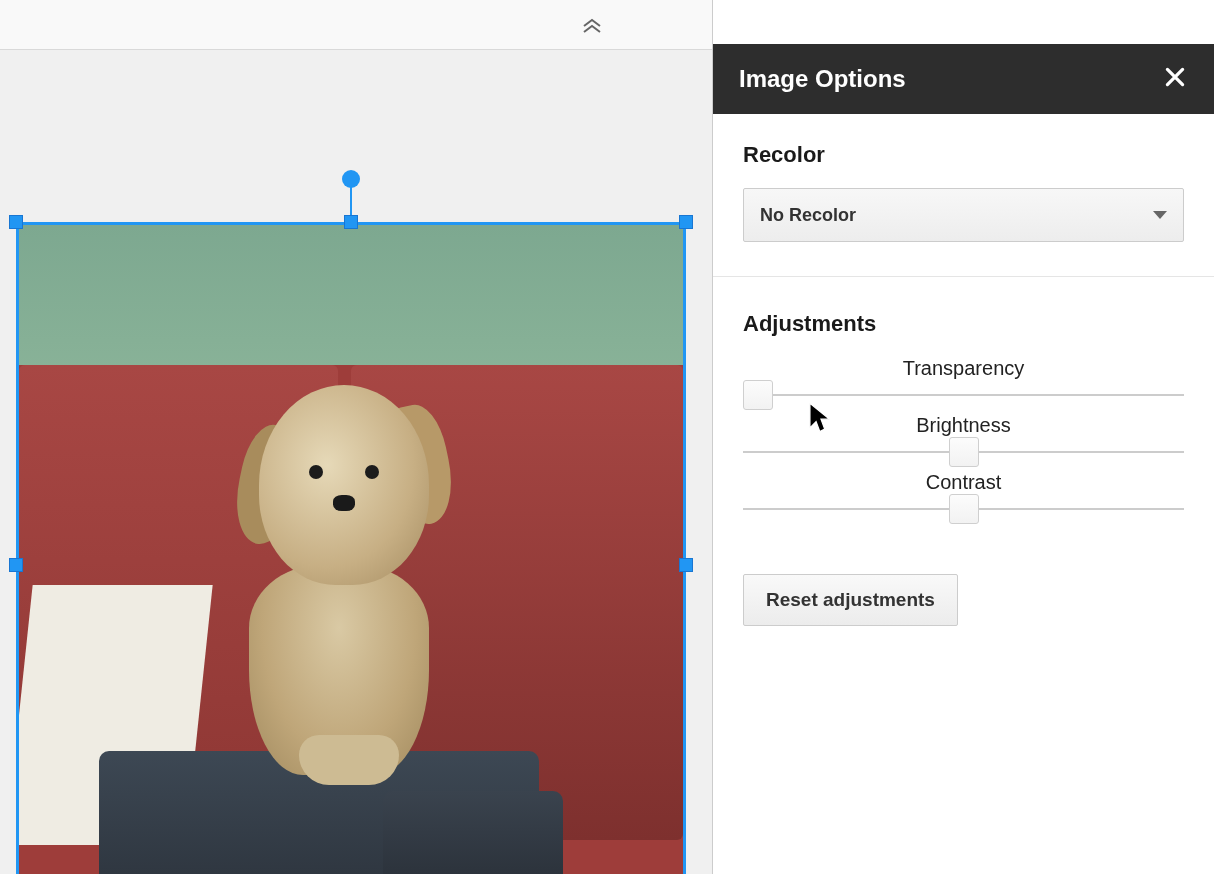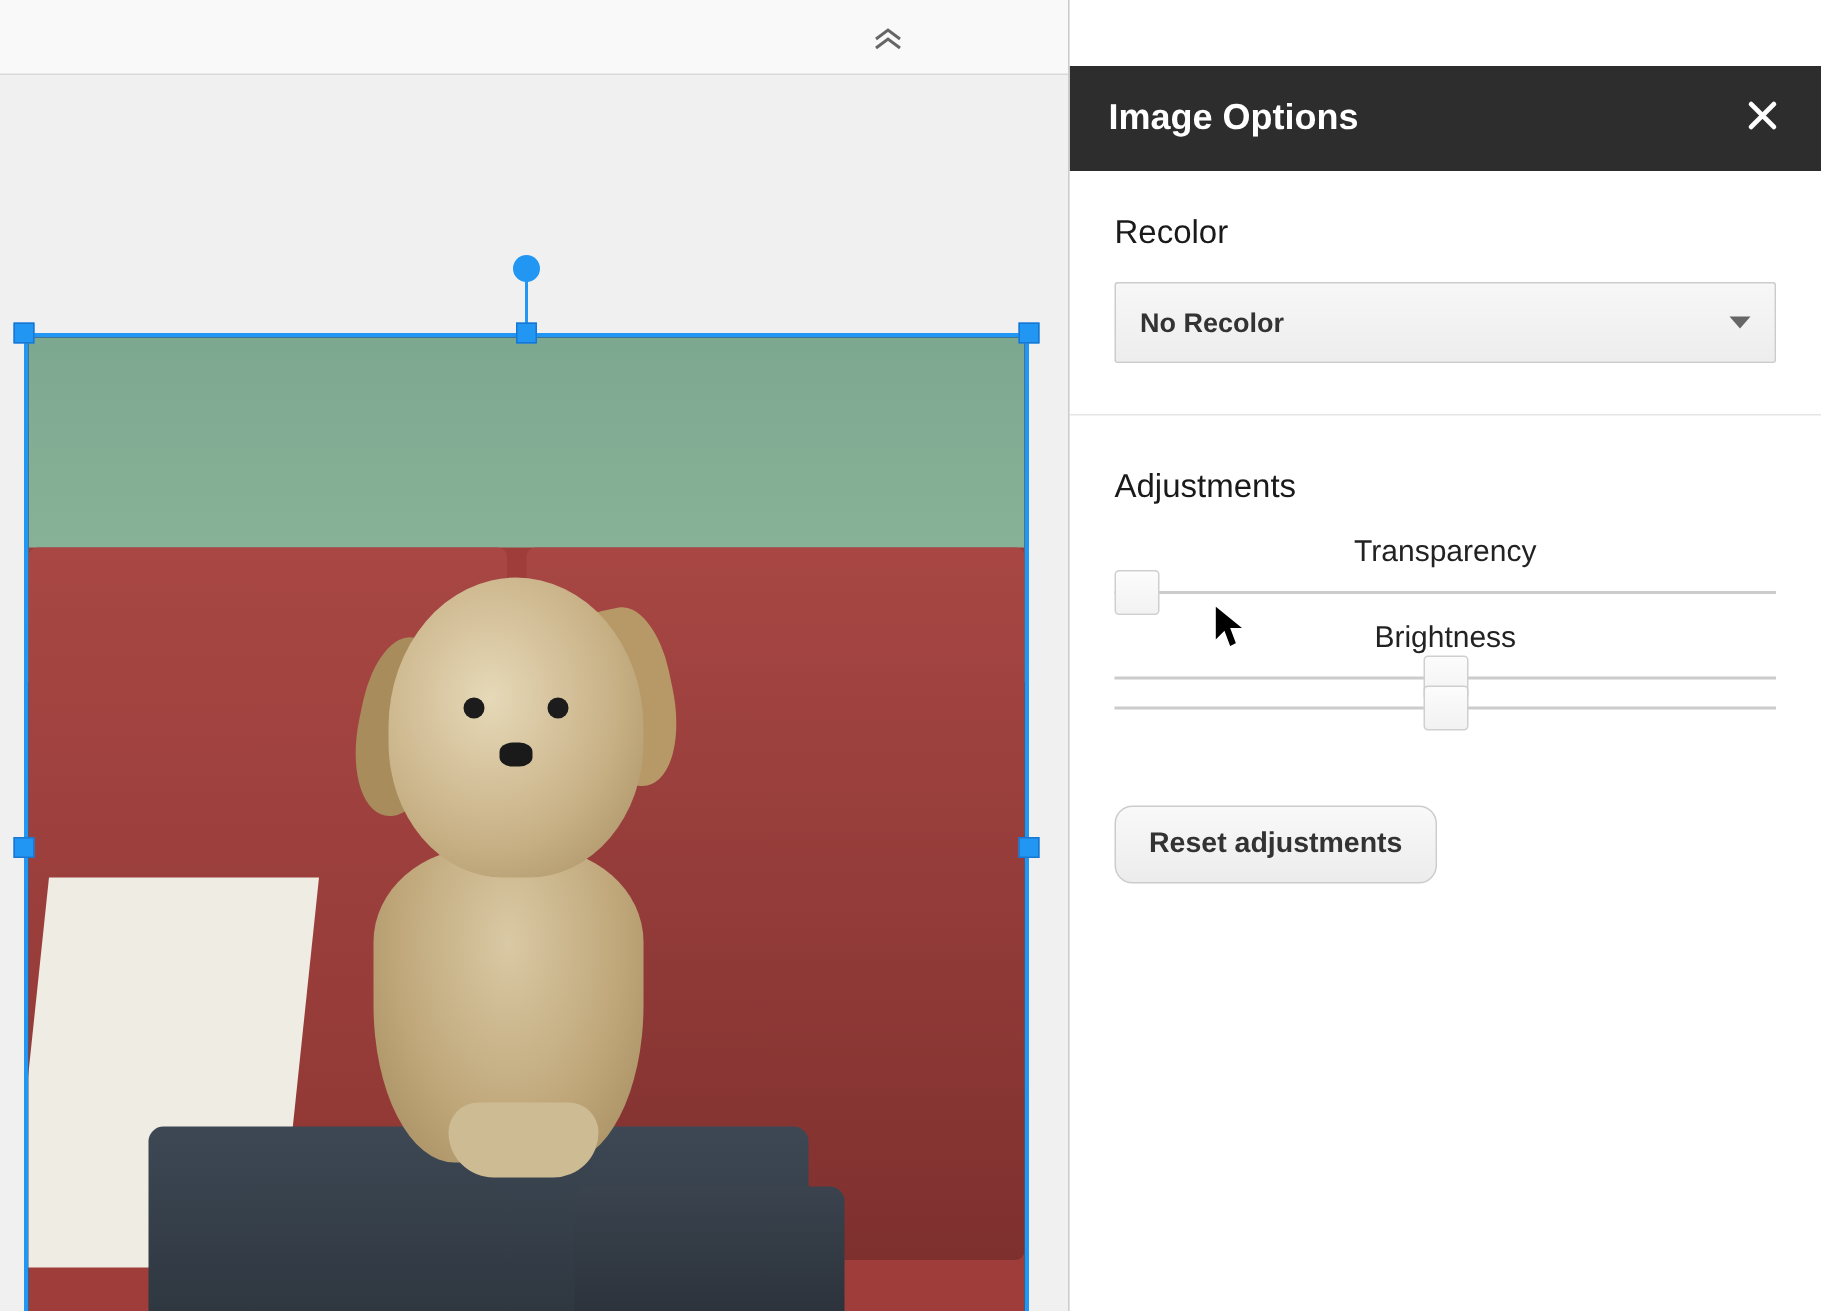--- a/index.html
+++ b/index.html
@@ -42,28 +42,28 @@
   .rot-handle { position: absolute; top: -52px; left: calc(50% - 9px); width: 18px; height: 18px; background: #2196f3; border-radius: 50%; }
 
   .cursor { position: absolute; left: 808px; top: 402px; width: 0; height: 0; z-index: 20; pointer-events: none; }
 
   
   .panel { width: 501px; height: 874px; display: flex; flex-direction: column; background: #fff; margin-top: 44px; }
   .panel-header { background: #2d2d2d; color: #fff; height: 70px; display: flex; align-items: center; justify-content: space-between; padding: 0 26px; }
   .panel-header-title { font-size: 24px; font-weight: bold; }
   .close-x { font-size: 32px; cursor: pointer; line-height: 1; }
   .panel-body { flex: 1; padding: 28px 30px; }
-  .section-title { font-size: 22px; font-weight: normal; color: #1a1a1a; margin-bottom: 20px; }
+  .section-title { font-size: 22px; font-weight: bold; color: #1a1a1a; margin-bottom: 20px; }
   .dropdown { width: 100%; height: 54px; background: linear-gradient(#f7f7f7,#ededed); border: 1px solid #ccc; border-radius: 2px; padding: 0 16px; display: flex; align-items: center; justify-content: space-between; color: #333; font-size: 18px; font-weight: bold; cursor: pointer; }
   .caret { width: 0; height: 0; border-left: 7px solid transparent; border-right: 7px solid transparent; border-top: 8px solid #666; }
   .divider { height: 1px; background: #e5e5e5; margin: 34px -30px; }
   .slider-label { font-size: 20px; color: #222; margin-top: 16px; margin-bottom: 14px; text-align: center; }
   .slider-track { position: relative; height: 2px; background: #ccc; margin-bottom: 18px; }
   .slider-thumb { position: absolute; top: -14px; width: 30px; height: 30px; background: linear-gradient(#fcfcfc,#f2f2f2); border: 1px solid #cfcfcf; border-radius: 3px; cursor: pointer; }
-  .reset-btn { margin-top: 46px; padding: 14px 22px; background: linear-gradient(#f9f9f9,#ececec); border: 1px solid #ccc; border-radius: 12px; font-size: 19px; font-weight: bold; color: #333; cursor: pointer; }
+  .reset-btn { margin-top: 46px; padding: 14px 22px; background: linear-gradient(#f9f9f9,#ececec); border: 1px solid #ccc; border-radius: 2px; font-size: 19px; font-weight: bold; color: #333; cursor: pointer; }
 </style>
 </head>
 <body>
 
 <div class="canvas-area">
   <div class="canvas-top">
     <span class="collapse-icon">
       <svg width="24" height="24" viewBox="0 0 24 24" fill="none" stroke="#666" stroke-width="2">
           <path d="M4 14l8-6 8 6"></path>
           <path d="M4 20l8-6 8 6"></path>
@@ -129,20 +129,21 @@
     <div class="slider-label">Transparency</div>
     <div class="slider-track">
       <div class="slider-thumb" style="left:0%"></div>
     </div>
 
     <div class="slider-label">Brightness</div>
     <div class="slider-track">
       <div class="slider-thumb" style="left:calc(50% - 15px)"></div>
     </div>
 
+    <div class="slider-label">Contrast</div>
     <div class="slider-track">
       <div class="slider-thumb" style="left:calc(50% - 15px)"></div>
     </div>
 
     <button class="reset-btn">Reset adjustments</button>
   </div>
 </div>
 
 <div class="cursor">
   <svg width="26" height="32" viewBox="0 0 20 26">

